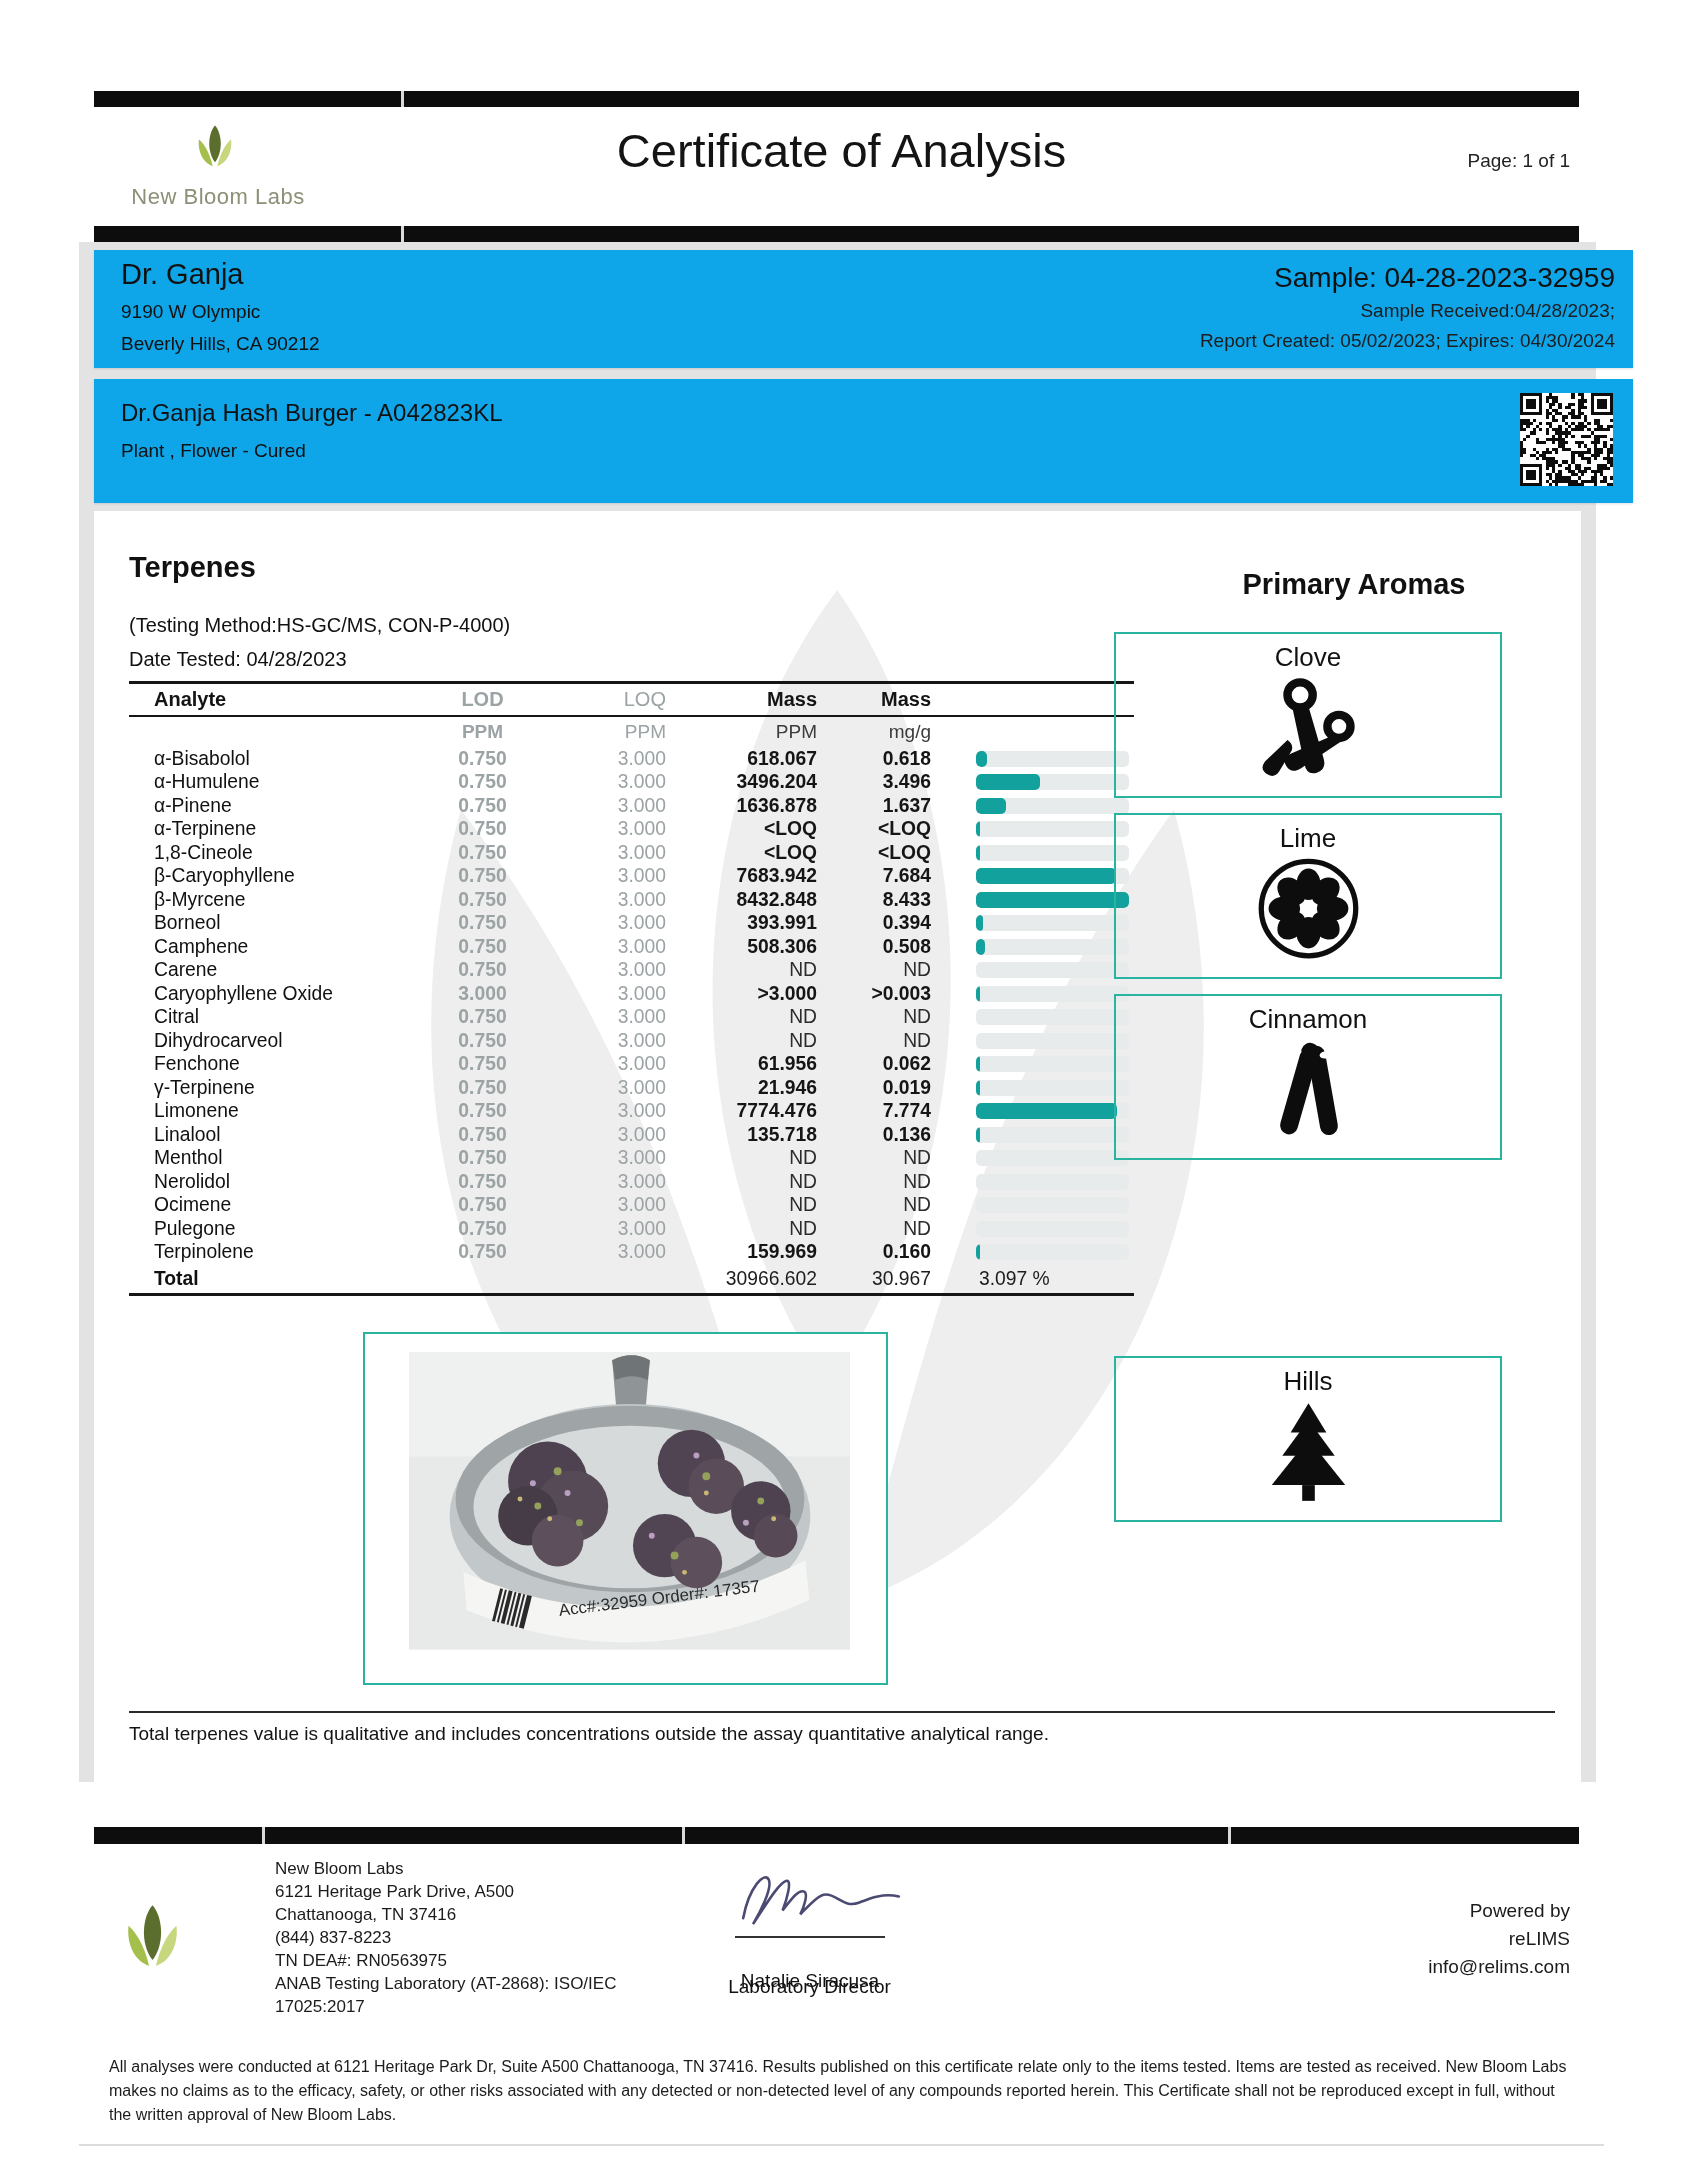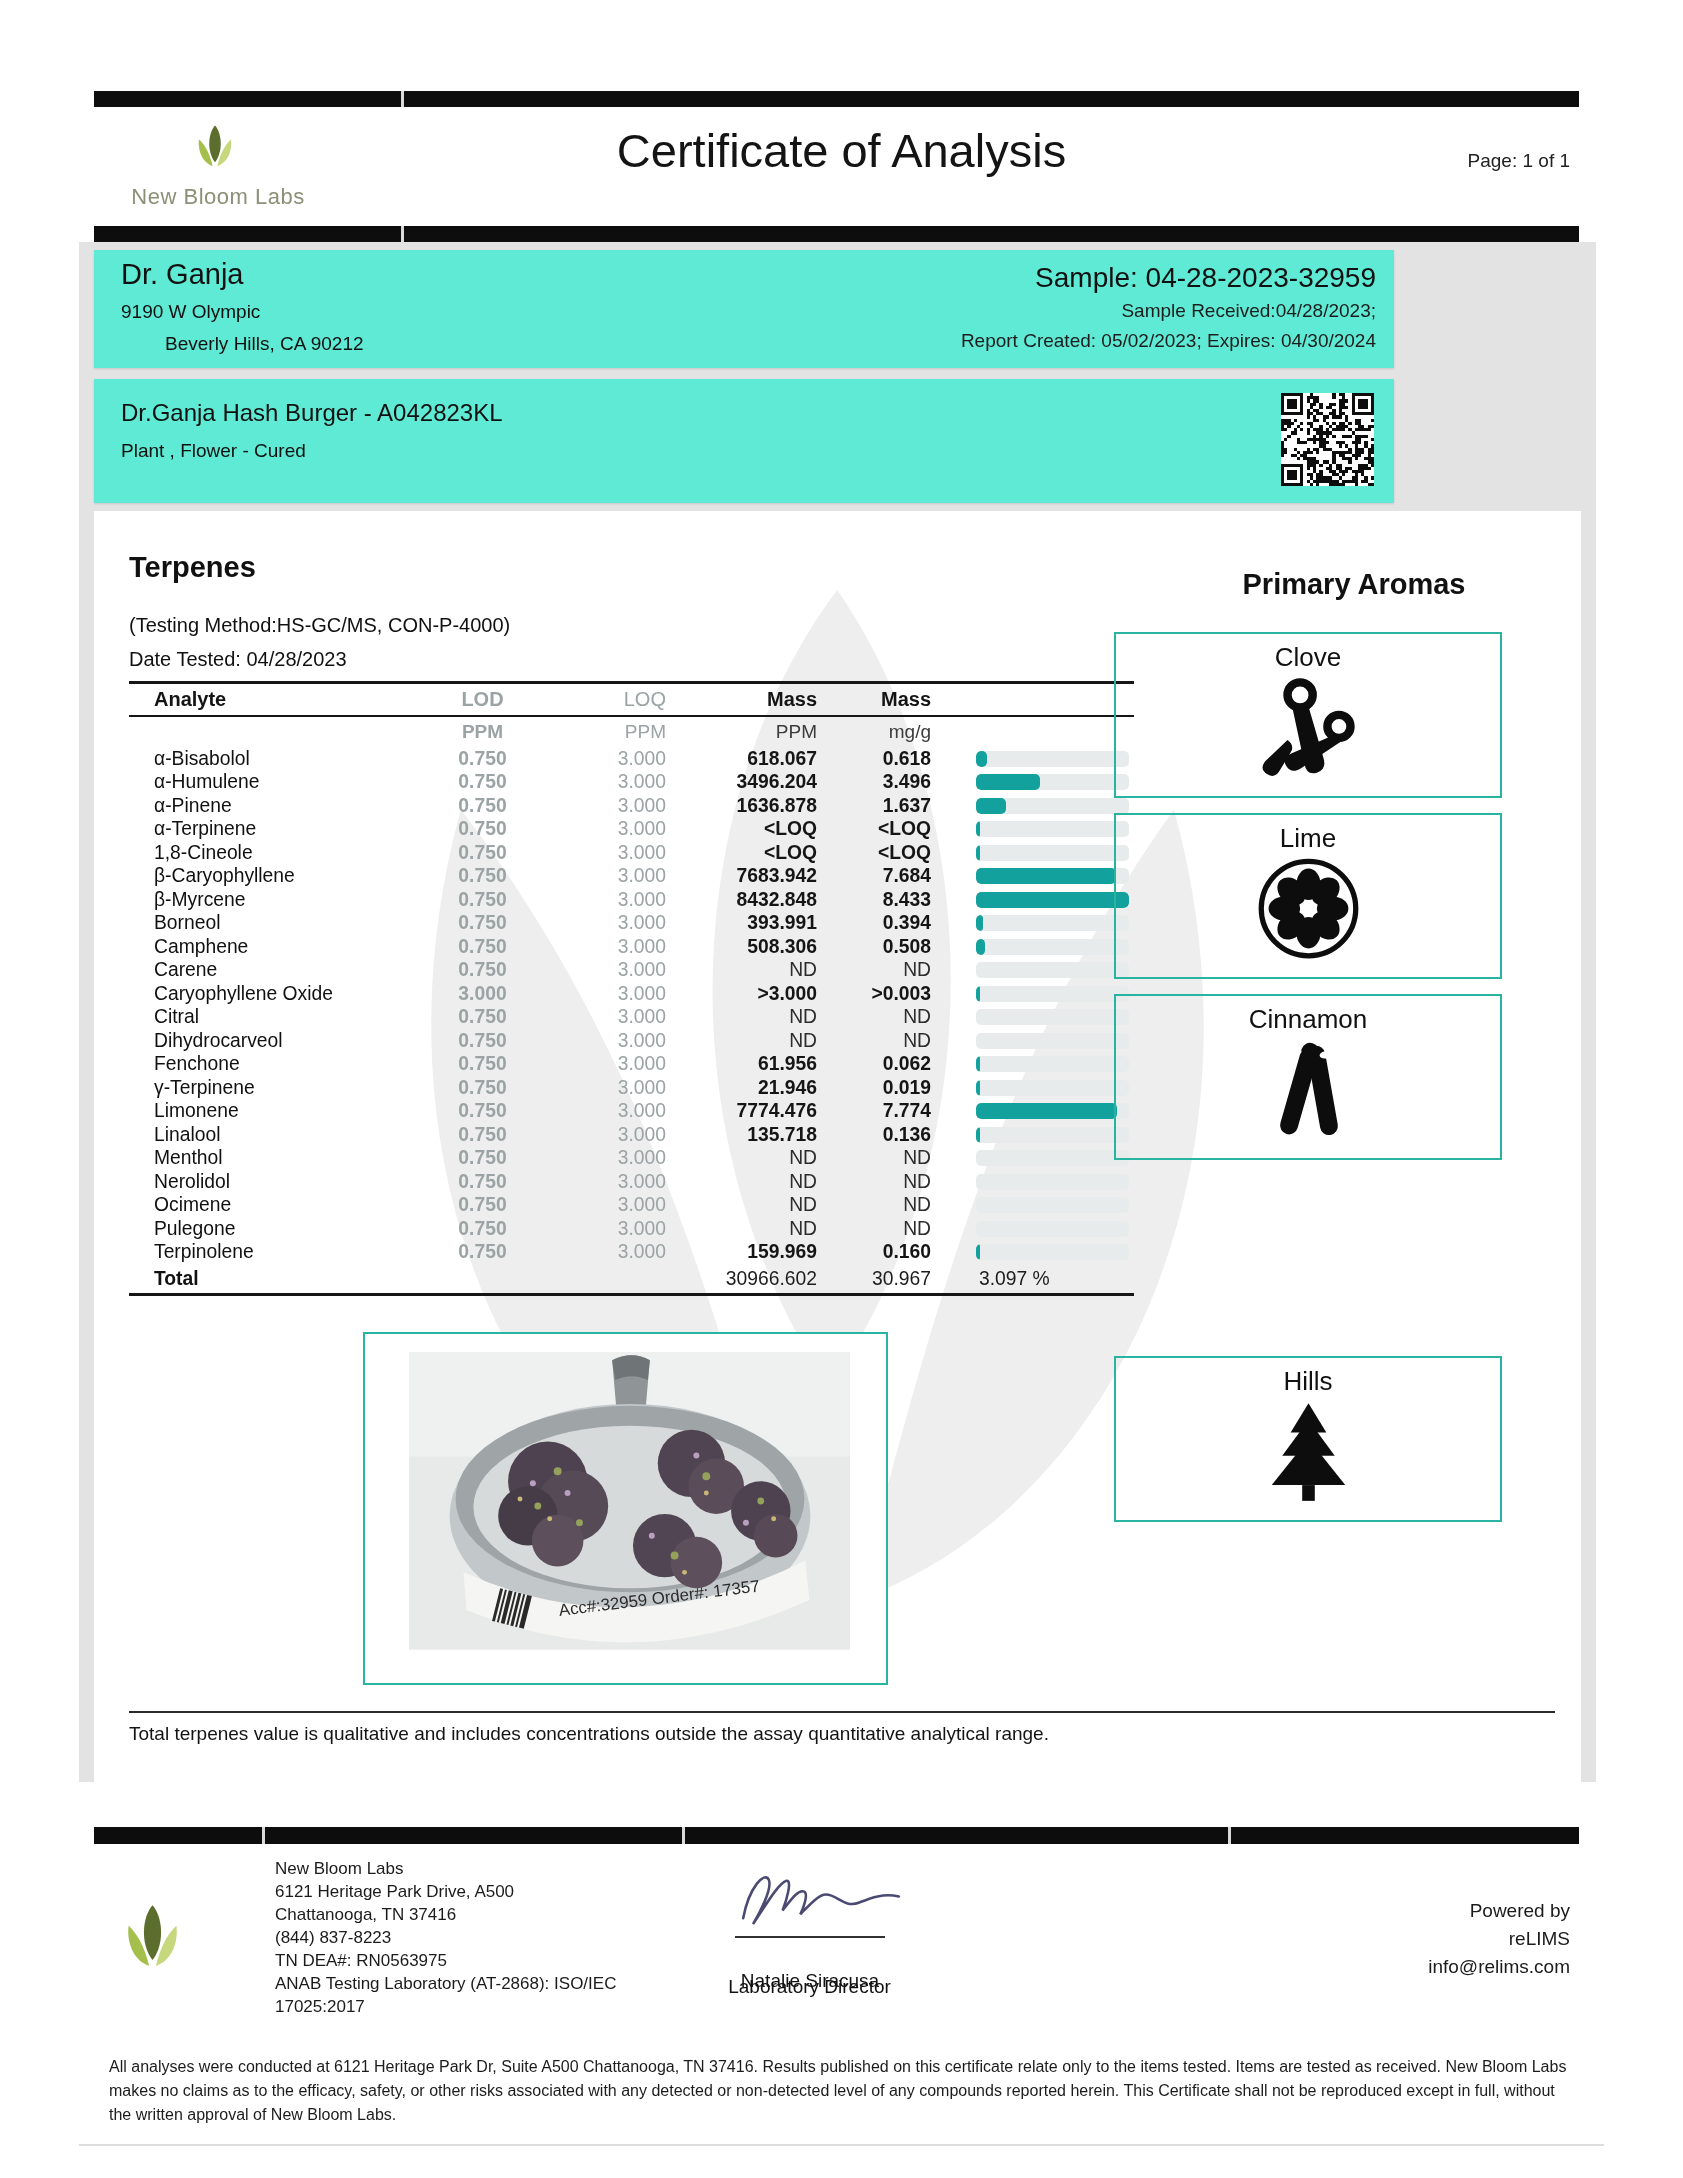--- a/index.html
+++ b/index.html
@@ -15,26 +15,26 @@
   .notch{position:absolute;top:0;width:3px;height:100%;background:#fff;opacity:.85;}
 
   
   .logo-icon-sm{left:192px;top:123px;width:46px;height:51px;}
   .logo-text{left:99px;top:184px;width:238px;text-align:center;font-size:22px;color:#8b9077;letter-spacing:0.5px;}
   .coa-title{left:0;top:123px;width:1683px;text-align:center;font-size:47px;color:#141414;}
   .page-label{left:1366px;top:150px;width:204px;text-align:right;font-size:19px;color:#222;}
 
   
   .band{left:79px;top:242px;width:1517px;height:1540px;background:var(--band);}
-  .card{position:absolute;left:94px;width:1300px;background:#5eead4;box-shadow:0 1px 2px rgba(0,0,0,.12);}
+  .card{position:absolute;left:94px;width:1539px;background:#0ea5e9;box-shadow:0 1px 2px rgba(0,0,0,.12);}
   .card1{top:250px;height:118px;}
   .card2{top:379px;height:124px;}
   .client-name{left:27px;top:8px;font-size:29px;position:absolute;}
   .client-a1{left:27px;top:51px;font-size:19px;position:absolute;}
-  .client-a2{left:27px;top:83px;font-size:19px;position:absolute;margin-left:44px;}
+  .client-a2{left:27px;top:83px;font-size:19px;position:absolute;}
   .sample-block{position:absolute;right:18px;top:10px;text-align:right;}
   .sample-id{font-size:28px;line-height:36px;}
   .sample-line{font-size:19px;line-height:30px;color:#1d1d1d;}
   .product-name{position:absolute;left:27px;top:20px;font-size:24px;}
   .product-type{position:absolute;left:27px;top:61px;font-size:19px;}
   .qr{position:absolute;right:20px;top:14px;width:93px;height:93px;}
 
   
   .main-card{left:94px;top:511px;width:1487px;height:1271px;background:#fff;position:absolute;}
   .watermark{position:absolute;left:149px;top:59px;width:1129px;height:1198px;z-index:0;}

